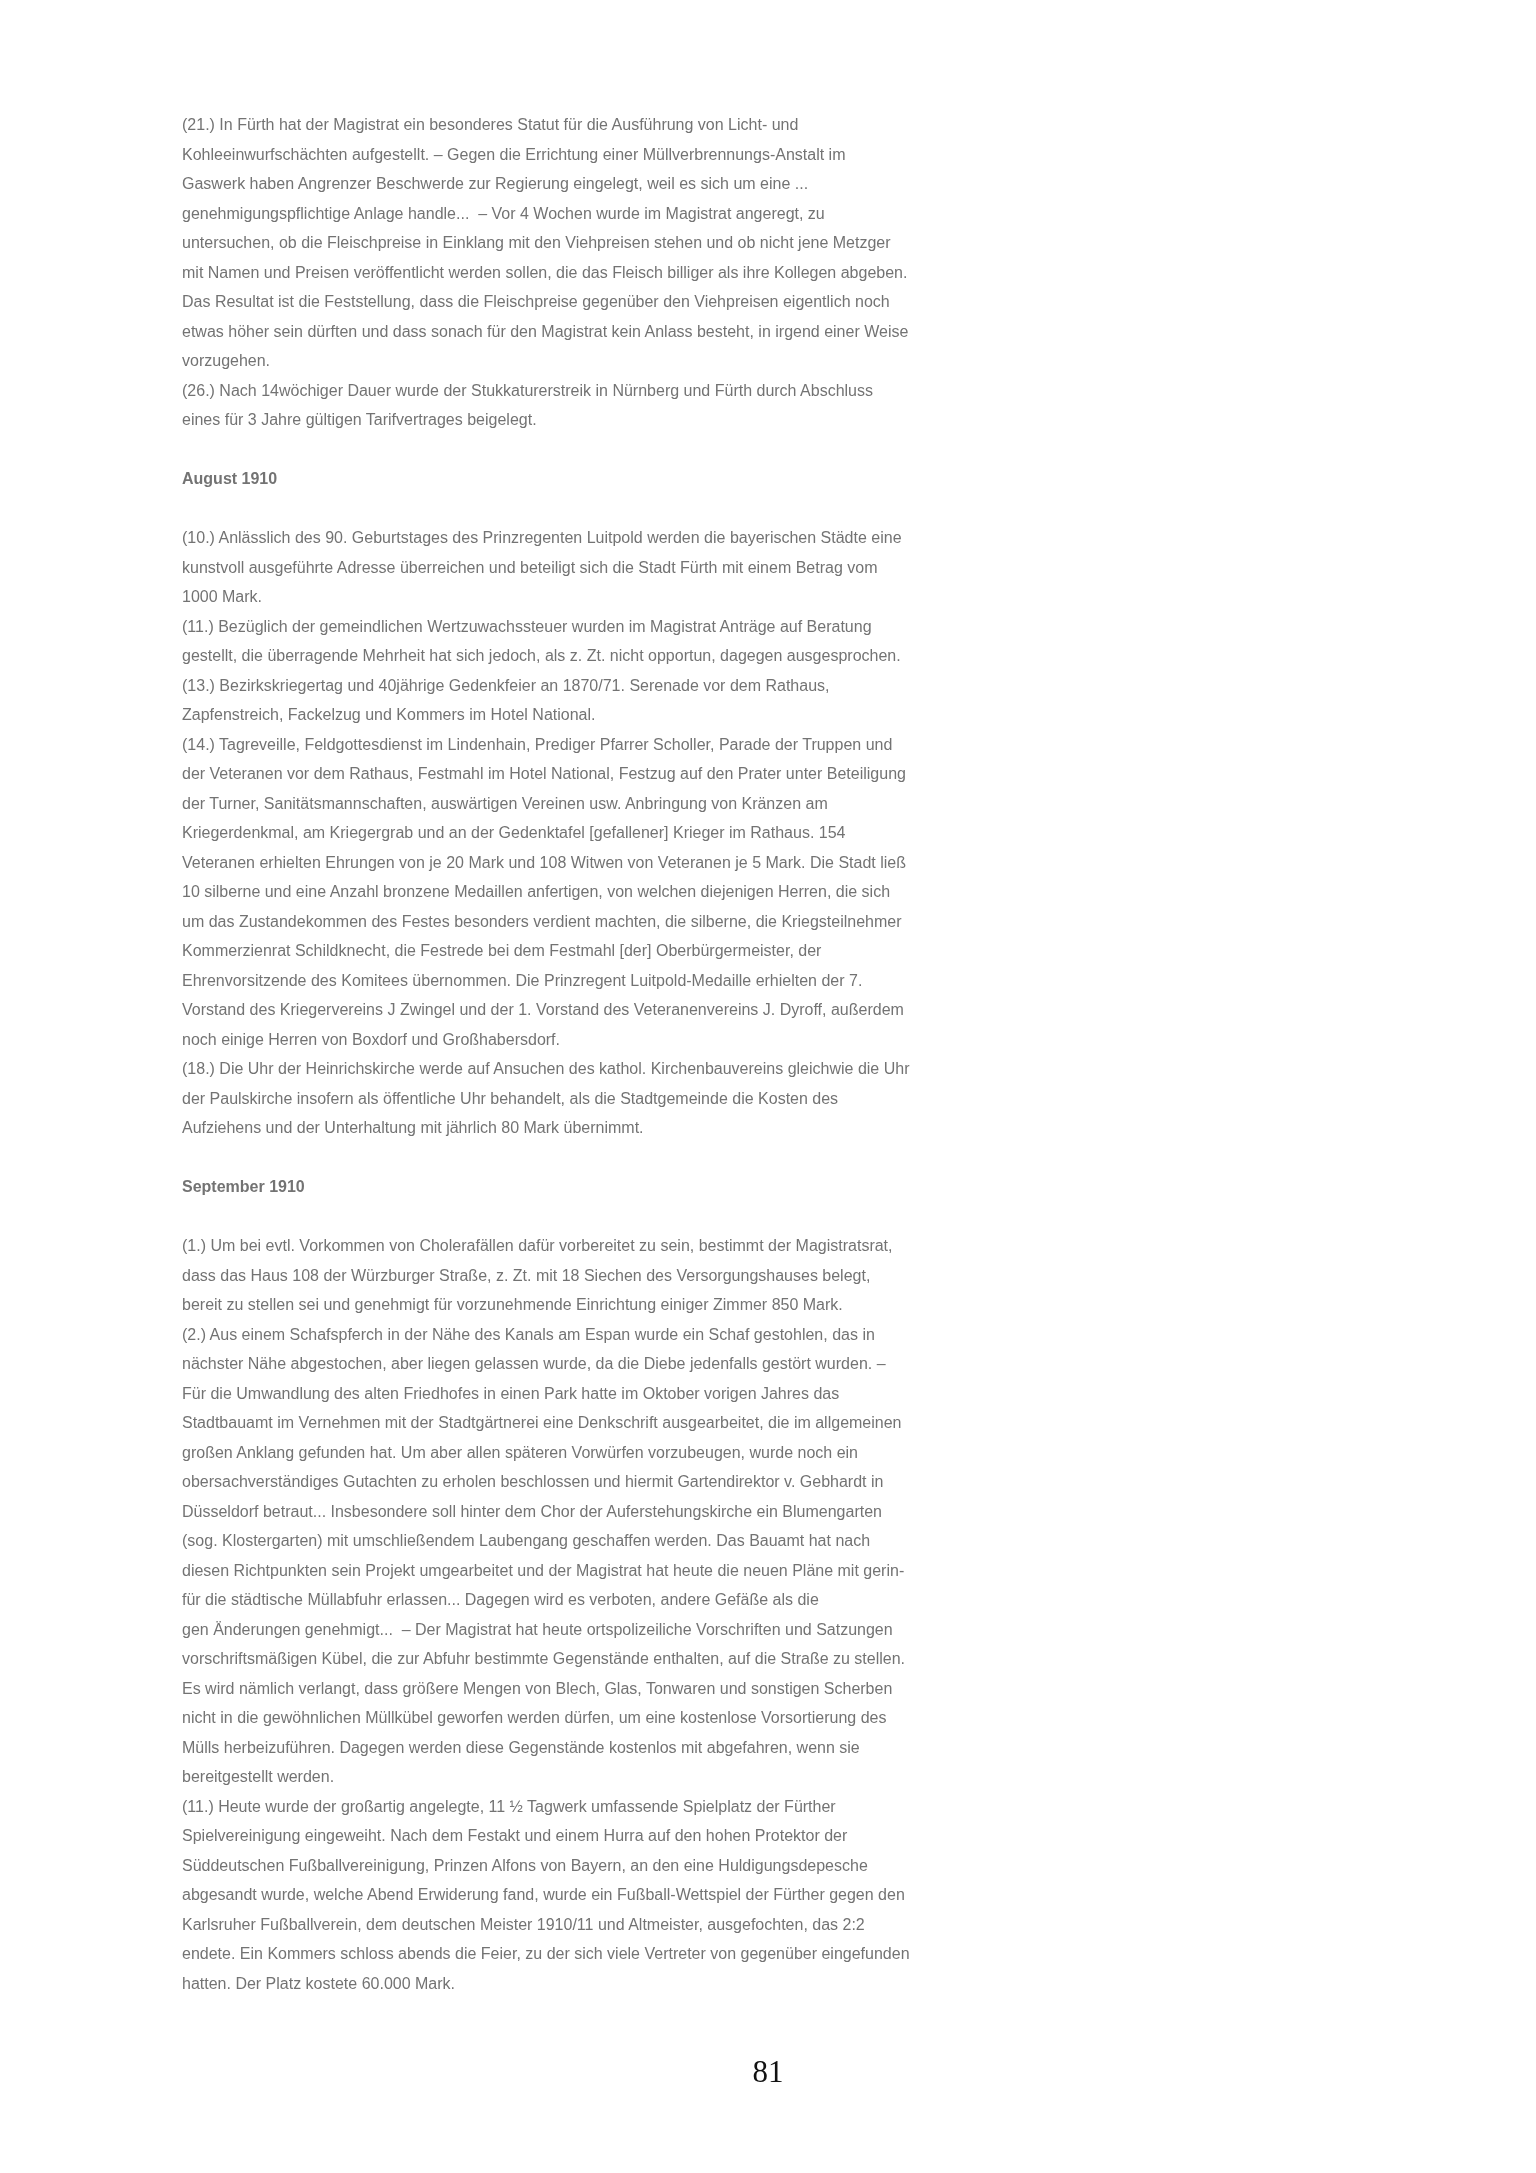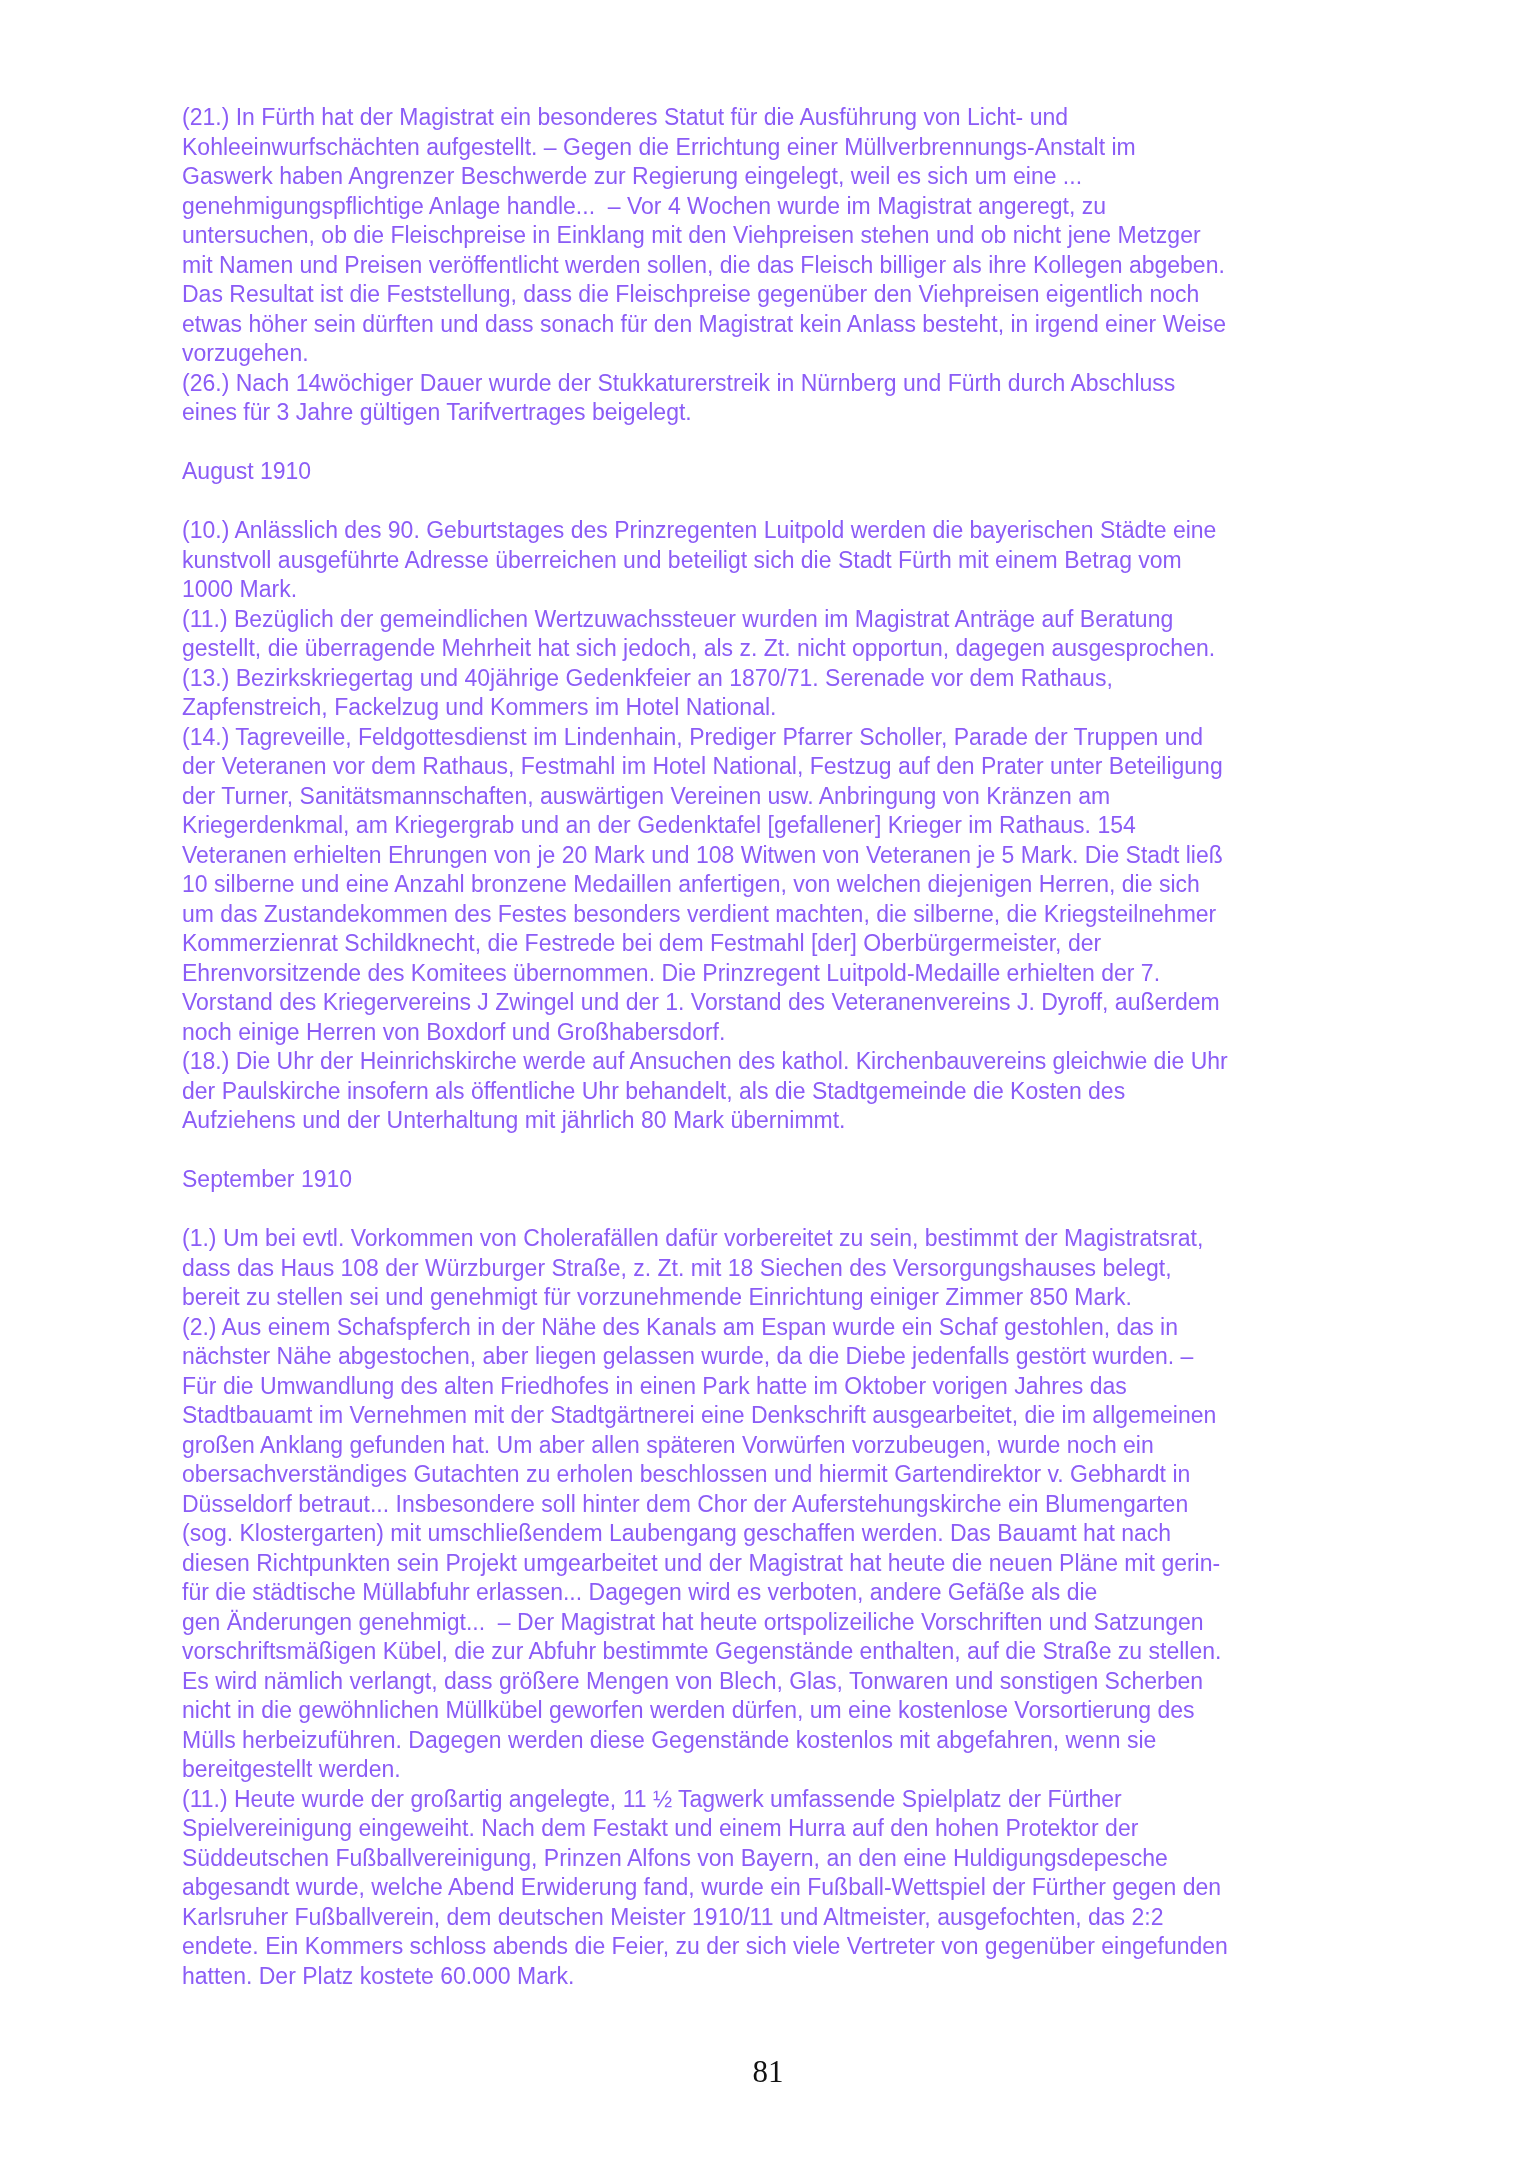--- a/index.html
+++ b/index.html
@@ -15,32 +15,32 @@
     font-family: "Liberation Sans", sans-serif;
   }
   .sheet {
     position: absolute;
     inset: 0;
     background: #ffffff;
   }
   .doc {
     position: absolute;
     left: 182px;
-    top: 103px;
+    top: 110px;
     width: 1345px;
-    color: #8b5cf6;
-    font-size: 23px;
+    color: #737373;
+    font-size: 16px;
     line-height: 29.5px;
   }
   .para { margin: 0; }
   .line {
     white-space: pre;
   }
   .heading {
-    font-weight: normal;
+    font-weight: bold;
     margin: 29.5px 0;
     white-space: pre;
   }
   .footer {
     position: absolute;
     top: 2054px;
     left: 0;
     width: 100%;
     text-align: center;
     font-family: "Liberation Serif", serif;

